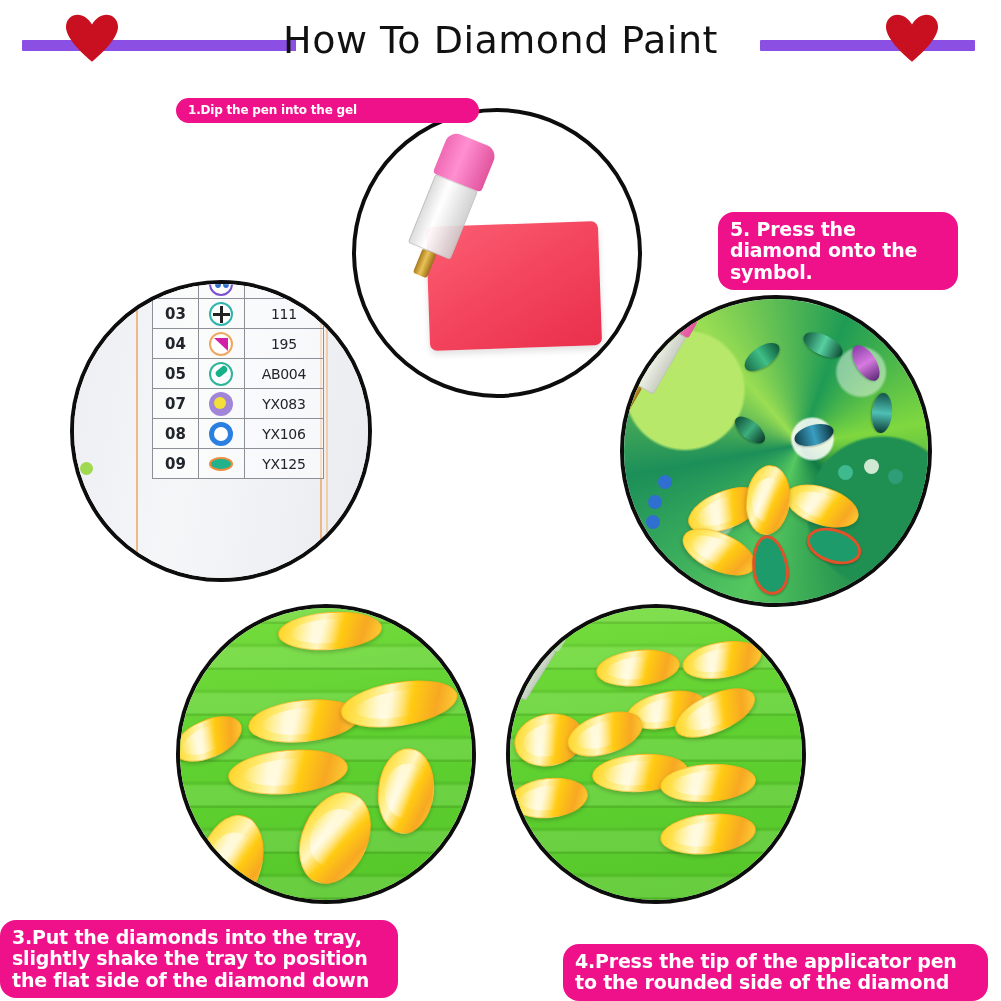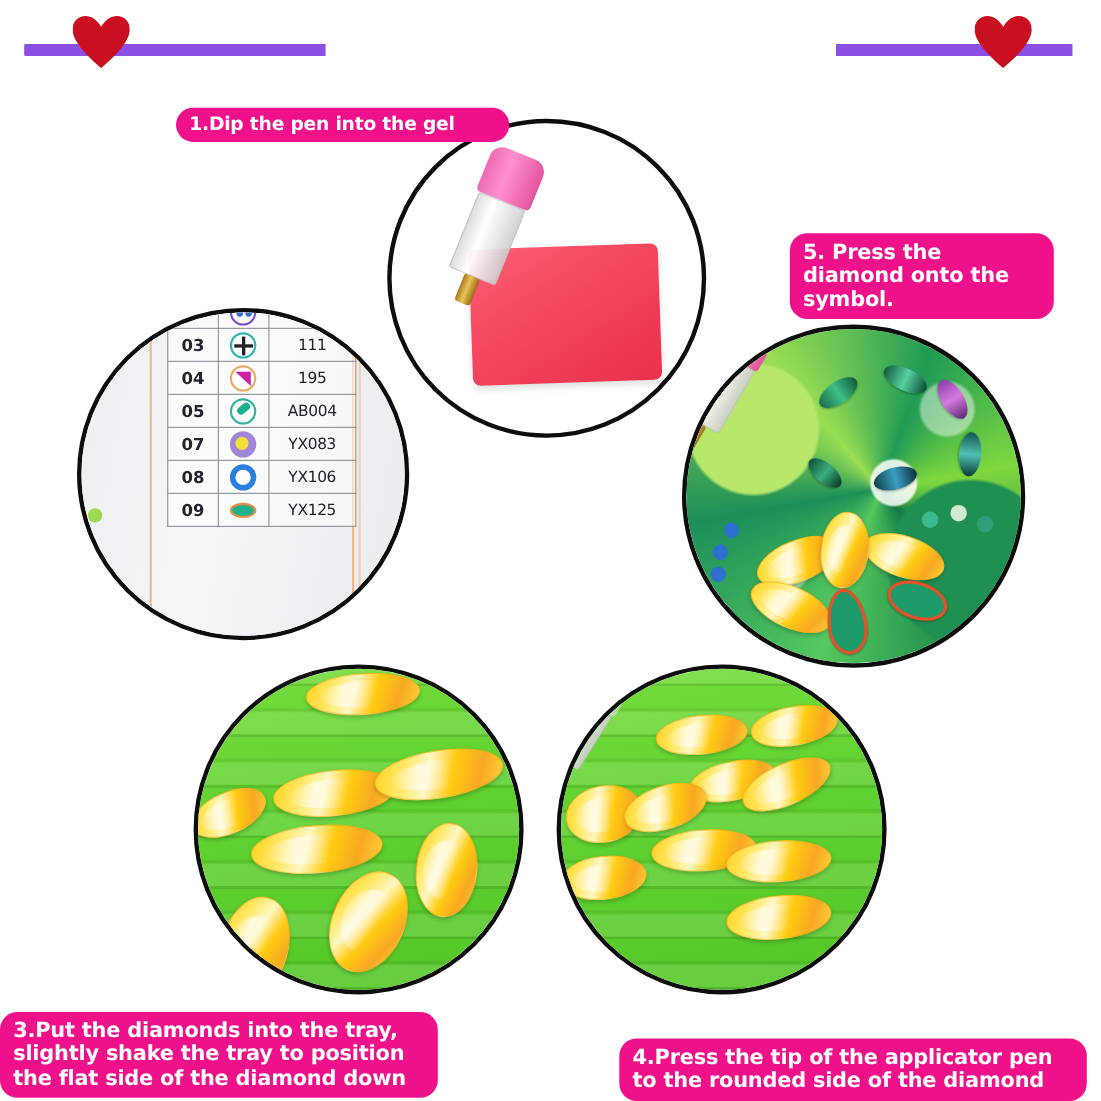--- a/index.html
+++ b/index.html
@@ -69,21 +69,21 @@
     background: #ef1189;
     color: #ffffff;
     border-radius: 16px;
     font-weight: bold;
     line-height: 1.12;
     letter-spacing: -0.2px;
     font-family: "DejaVu Sans", sans-serif;
     box-sizing: border-box;
     z-index: 8;
   }
-  #label-1 { left: 160px; top: 98px;  width: 303px; padding: 6px 12px; font-size: 17px; }
+  #label-1 { left: 176px; top: 98px;  width: 303px; padding: 6px 12px; font-size: 12px; }
   #label-2 { left: 4px;   top: 200px; width: 275px; padding: 7px 12px; font-size: 19px; }
   #label-5 { left: 718px; top: 212px; width: 240px; padding: 7px 12px; font-size: 19px; }
   #label-3 { left: 0px;   top: 920px; width: 398px; padding: 7px 12px; font-size: 19px; }
   #label-4 { left: 563px; top: 925px; width: 425px; padding: 7px 12px; font-size: 19px; margin-top: 19px; }
 
   
   .photo-circle {
     position: absolute;
     border-radius: 50%;
     border: 4px solid #0d0d0d;
@@ -226,20 +226,21 @@
           <path d="M16 29 C4 19 0 12 0 7.5 C0 2.8 3.4 0 7.2 0 C10.6 0 13.6 2.2 16 6 C18.4 2.2 21.4 0 24.8 0 C28.6 0 32 2.8 32 7.5 C32 12 28 19 16 29 Z" fill="#c81020"></path>
         </svg>
     </div>
     <div class="heart heart-right">
       <svg viewBox="0 0 32 30">
           <path d="M16 29 C4 19 0 12 0 7.5 C0 2.8 3.4 0 7.2 0 C10.6 0 13.6 2.2 16 6 C18.4 2.2 21.4 0 24.8 0 C28.6 0 32 2.8 32 7.5 C32 12 28 19 16 29 Z" fill="#c81020"></path>
         </svg>
     </div>
 
     <div id="title-mask"></div>
+    <div id="page-title" class="nosel">How To Diamond Paint</div>
   </div>
 
   <div class="step-label" id="label-1">1.Dip the pen into the gel</div>
 
   <div class="photo-circle" id="circle-1">
     <div class="circle-inner">
       <div class="gel-pad"></div>
       <div class="pen" id="pen-1">
         <div class="cap"></div>
         <div class="barrel"></div>

